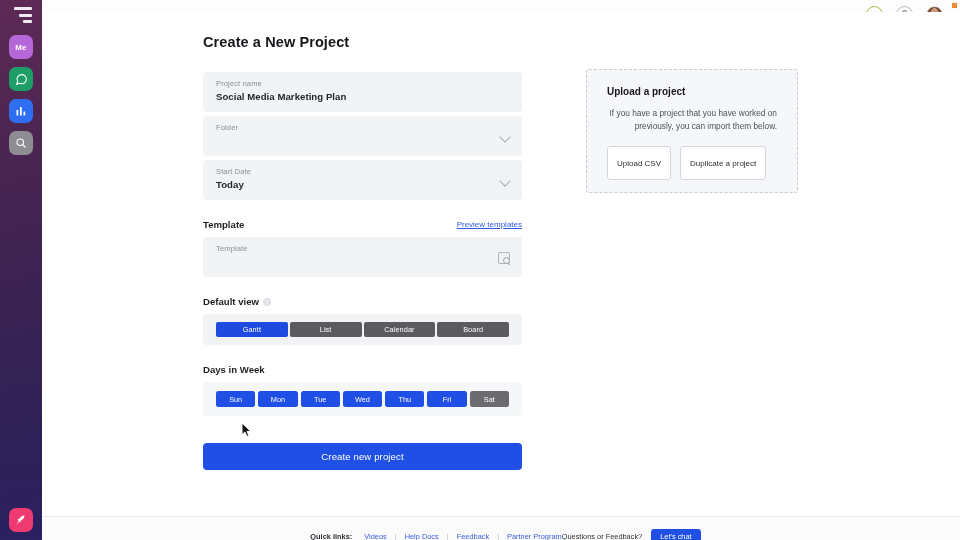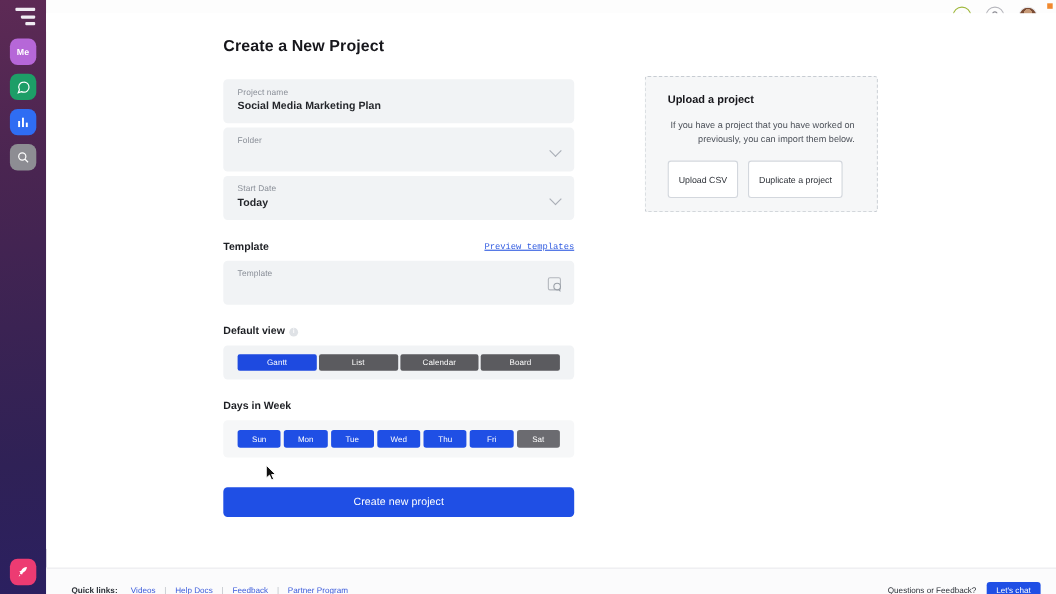--- a/index.html
+++ b/index.html
@@ -88,21 +88,21 @@
     width: 8px; height: 8px; border-right: 1.4px solid #a9aeb6; border-bottom: 1.4px solid #a9aeb6;
     transform: rotate(45deg);
   }
 
   .section-head {
     display: flex; align-items: center; justify-content: space-between;
     margin-top: 19px; margin-bottom: 7px;
   }
   .section-title { font-size: 9.6px; font-weight: 700; color: #1d1f24; }
   .link-blue {
-    font-size: 8px; color: #2f5ae0; text-decoration: underline; cursor: pointer; font-family: Liberation Mono, monospace;
+    font-size: 8px; color: #2f5ae0; text-decoration: underline; cursor: pointer;
   }
 
   .tpl-search {
     position: absolute; right: 12px; top: 15px; width: 12px; height: 12px;
     border: 1.3px solid #b3b7bd; border-radius: 2px;
   }
   .tpl-search::after {
     content: ""; position: absolute; left: 3.5px; top: 3.5px;
     width: 5px; height: 5px; border: 1.3px solid #9aa0a8; border-radius: 50%;
     background: #f1f3f5;
@@ -170,21 +170,21 @@
     height: 18px; padding: 16px 9px; font-size: 8px; color: #2b2f36;
     font-family: inherit; cursor: pointer;
     display: flex; align-items: center; justify-content: center;
   }
 
   
   .footer {
     position: absolute; left: 42px; bottom: 0;
     width: 918px; height: 24px;
     background: #fbfbfc; border-top: 1px solid #eaeaee;
-    display: flex; align-items: center; justify-content: space-between;
+    display: flex; align-items: center; justify-content: center;
     padding: 16px 14px 0 23px;
   }
   .quick { display: flex; align-items: center; gap: 8px; }
   .quick-label { font-size: 7.4px; font-weight: 700; color: #2b2f36; margin-right: 4px; }
   .quick a { font-size: 7.4px; color: #3b5bdb; text-decoration: none; cursor: pointer; }
   .sep { font-size: 7.4px; color: #b9bdc4; }
   .foot-right { display: flex; align-items: center; gap: 9px; }
   .foot-q { font-size: 7.4px; color: #2b2f36; }
   .chat-btn {
     background: #1f4fe5; color: #fff; border: none; border-radius: 3px;

